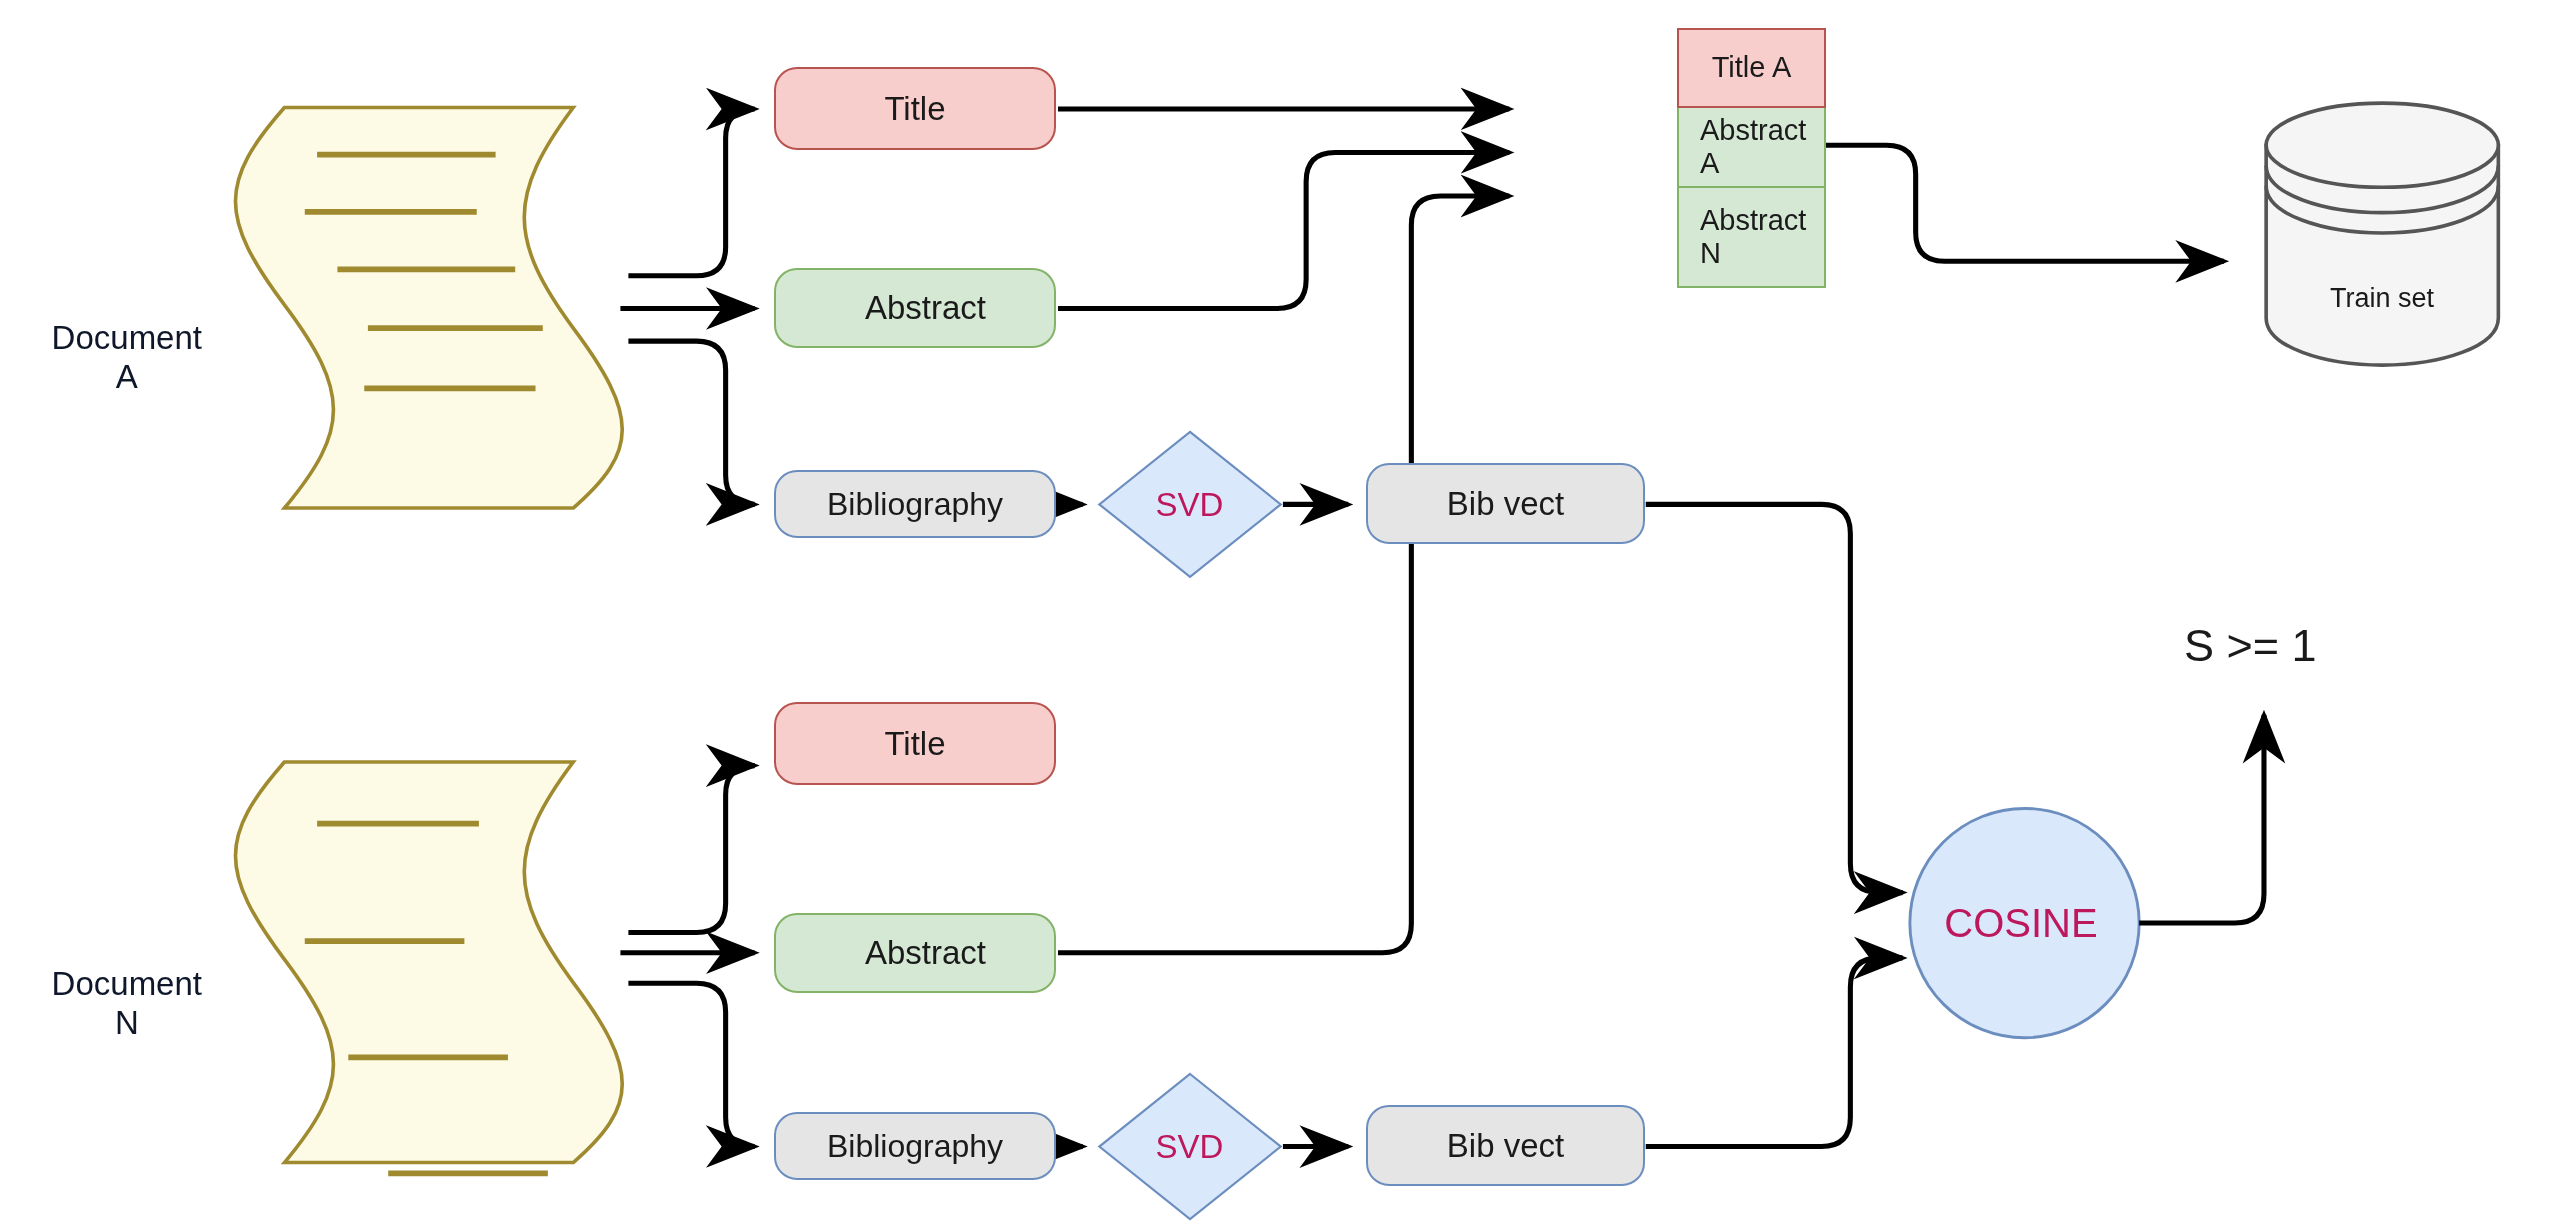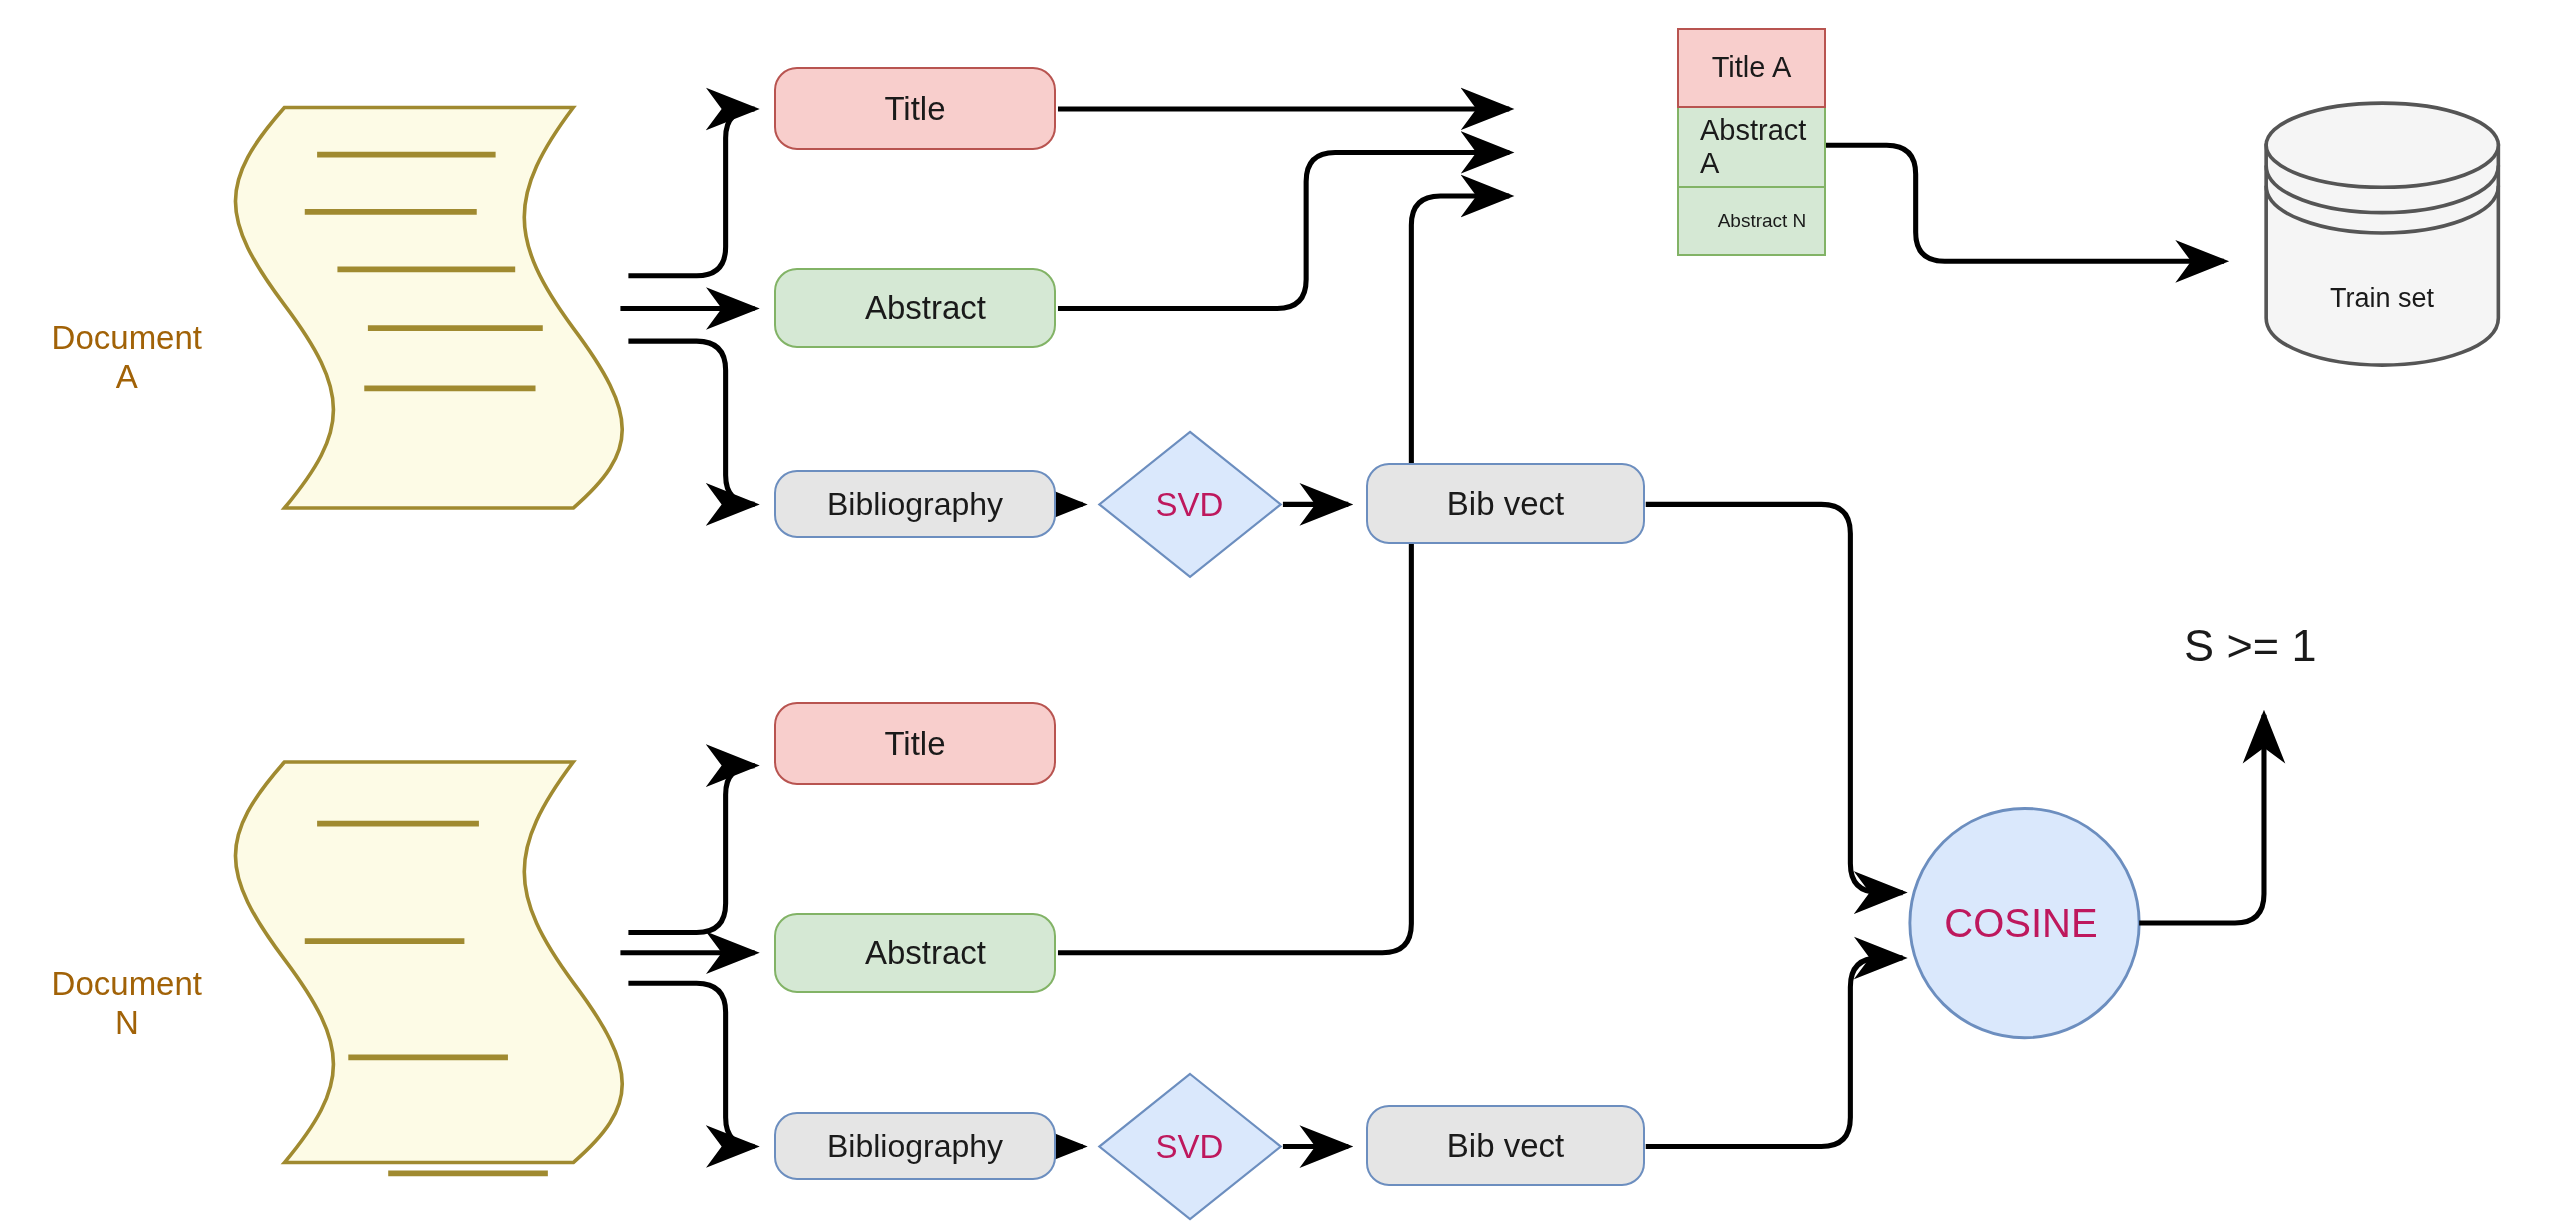--- a/index.html
+++ b/index.html
@@ -4,21 +4,21 @@
 <title>Pipeline Diagram</title>
 <style>
   html,body{margin:0;padding:0;background:#ffffff;}
   body{font-family:"Liberation Sans",sans-serif;}
   #stage{position:relative;width:2576px;height:1233px;background:#ffffff;overflow:hidden;}
   svg.layer{position:absolute;left:0;top:0;width:2576px;height:1233px;}
   .node{position:absolute;box-sizing:border-box;display:flex;align-items:center;justify-content:center;text-align:center;color:#1a1a1a;border-radius:23px;}
   .rect-title{background:#f8cecc;border:2.9px solid #b85450;}
   .rect-abs{background:#d5e8d4;border:2.9px solid #82b366;padding-left:21px;}
   .rect-bib{background:#e5e5e5;border:2.9px solid #6c8ebf;}
-  .lbl-doc{position:absolute;color:#a16207;line-height:1.18;text-align:center;}
+  .lbl-doc{position:absolute;color:#0f172a;line-height:1.18;text-align:center;}
   .stack{position:absolute;box-sizing:border-box;}
   .stack-row{box-sizing:border-box;display:flex;align-items:center;justify-content:center;color:#1a1a1a;}
   .svd-txt,.cos-txt{position:absolute;display:flex;align-items:center;justify-content:center;color:#be185d;}
   .trainset-txt{position:absolute;display:flex;align-items:center;justify-content:center;color:#1a1a1a;}
   .score-txt{position:absolute;color:#1a1a1a;white-space:nowrap;}
 </style>
 </head>
 <body>
 
 <div id="stage">
@@ -125,21 +125,21 @@
 
   <div class="node rect-bib" style="left:774px;top:1112px;width:282px;height:68px;font-size:32px;">Bibliography</div>
 
   <div class="svd-txt" style="left:1099px;top:1114px;width:181px;height:65px;font-size:33px;">SVD</div>
 
   <div class="node rect-bib" style="left:1366px;top:1105px;width:279px;height:81px;font-size:33px;">Bib vect</div>
 
   <div class="stack" style="left:1635px;top:27.6px;width:149px;height:239px;margin-left:42px;">
     <div class="stack-row rect-title" style="width:149px;height:80px;font-size:29px;border-width:2.9px;">Title A</div>
     <div class="stack-row rect-abs" style="width:149px;height:80px;font-size:29px;border-width:2.9px;border-top:none;">Abstract A</div>
-    <div class="stack-row rect-abs" style="width:149px;height:68px;font-size:19px;border-width:2.9px;border-top:none;">Abstract N</div>
+    <div class="stack-row rect-abs" style="width:149px;height:100px;font-size:29px;border-width:2.9px;border-top:none;">Abstract N</div>
   </div>
 
   <div class="trainset-txt" style="left:2266px;top:276px;width:232px;height:44px;font-size:27px;">Train set</div>
 
   <div class="cos-txt" style="left:1910px;top:901px;width:222px;height:44px;font-size:40px;">COSINE</div>
 
   <div class="score-txt" style="left:2184px;top:620px;font-size:45px;">S &gt;= 1</div>
 
 </div>
 

